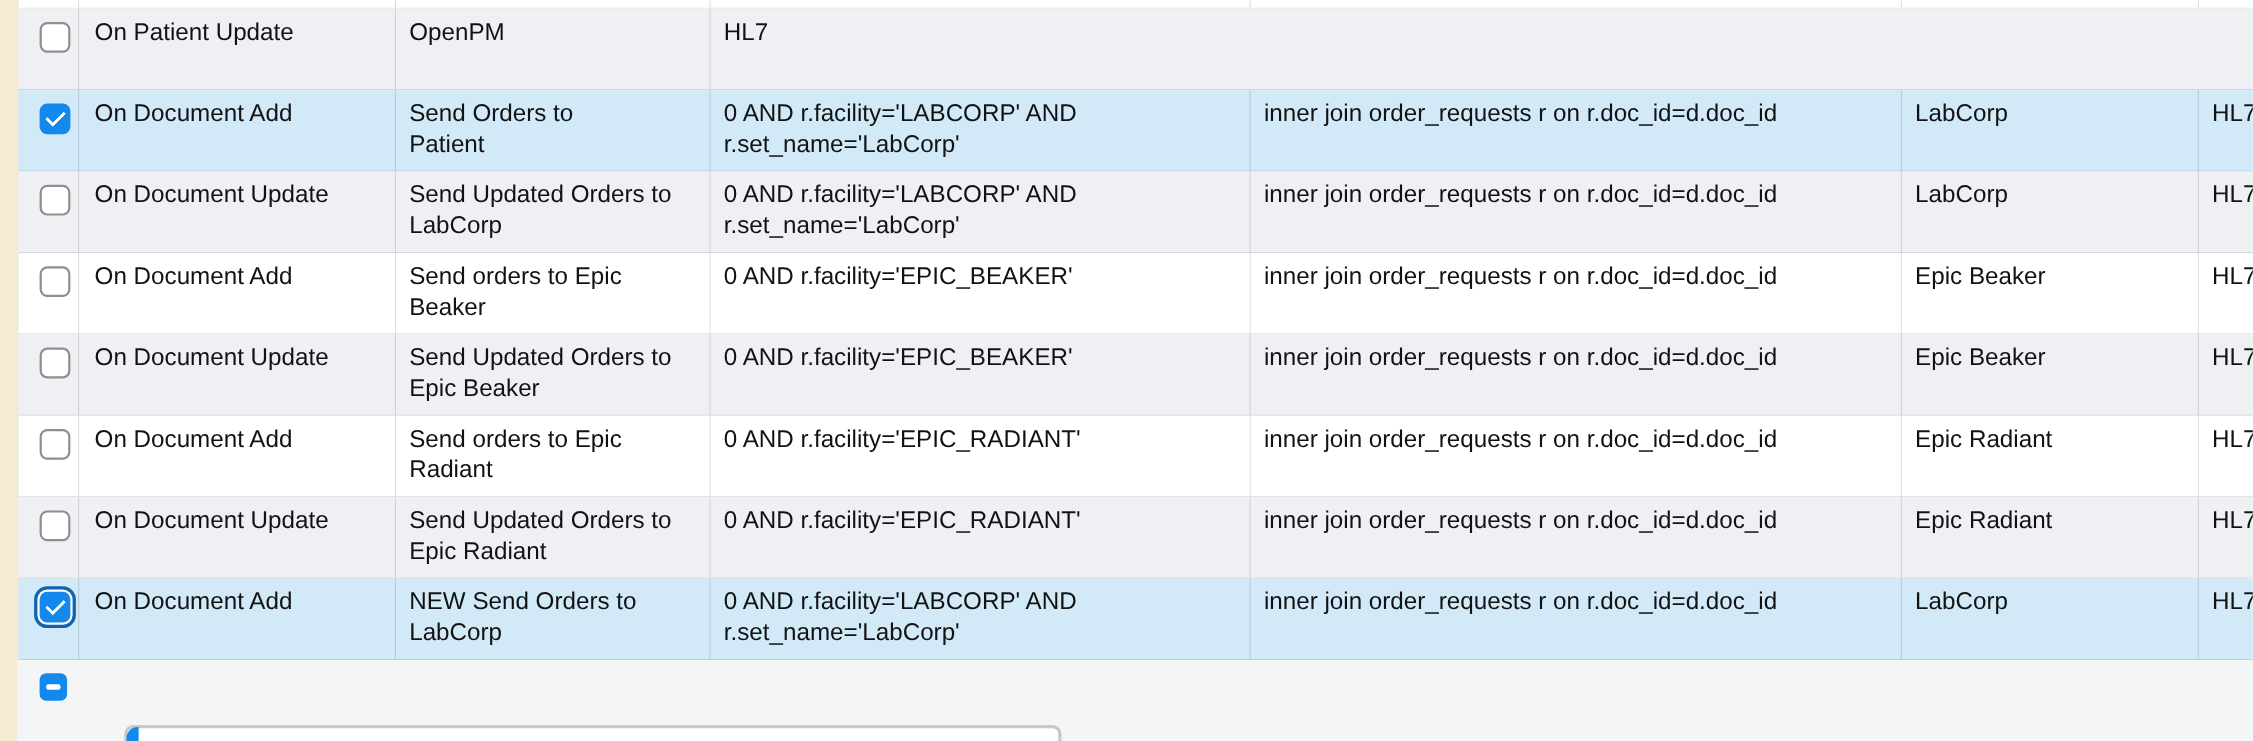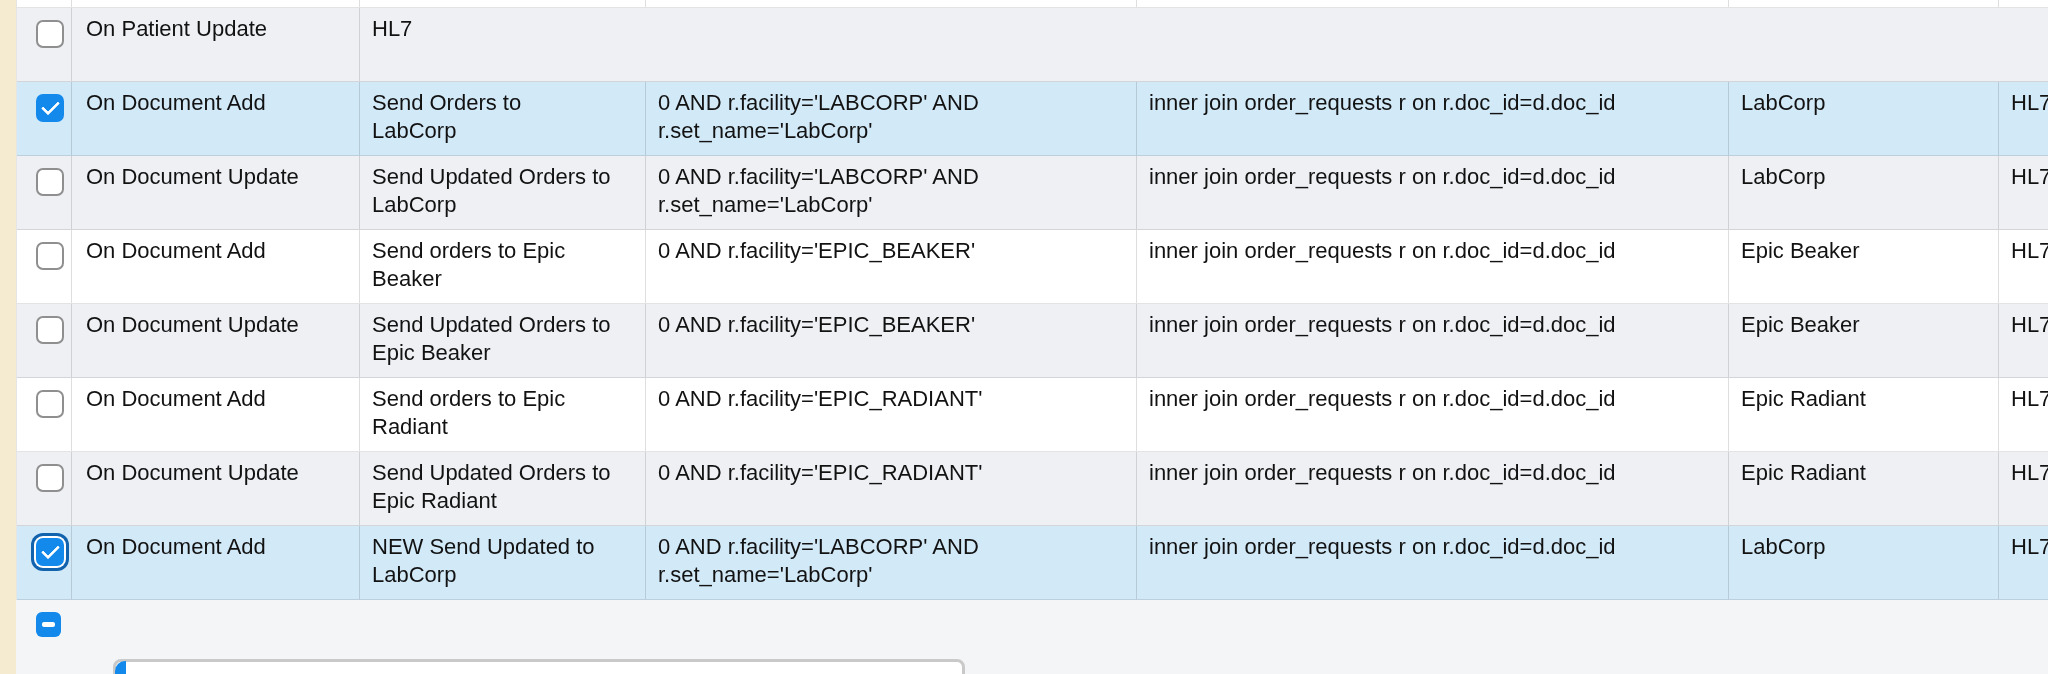--- a/index.html
+++ b/index.html
@@ -125,30 +125,31 @@
       <div class="cell c-join"></div>
       <div class="cell c-fac"></div>
       <div class="cell c-proto"></div>
     </div>
 
     <div class="row">
       <div class="cell c-check">
         <div class="checkbox"></div>
       </div>
       <div class="cell c-event">On Patient Update</div>
+      <div class="cell c-fac">OpenPM</div>
       <div class="cell c-proto">HL7</div>
     </div>
 
     <div class="row selected">
       <div class="cell c-check">
         <div class="checkbox checked"></div>
       </div>
       <div class="cell c-event">On Document Add</div>
       <div class="cell c-desc">Send Orders to
-LabCorp</div>
+Patient</div>
       <div class="cell c-cond">0 AND r.facility='LABCORP' AND
 r.set_name='LabCorp'</div>
       <div class="cell c-join">inner join order_requests r on r.doc_id=d.doc_id</div>
       <div class="cell c-fac">LabCorp</div>
       <div class="cell c-proto">HL7</div>
     </div>
 
     <div class="row">
       <div class="cell c-check">
         <div class="checkbox"></div>
@@ -213,21 +214,21 @@
       <div class="cell c-join">inner join order_requests r on r.doc_id=d.doc_id</div>
       <div class="cell c-fac">Epic Radiant</div>
       <div class="cell c-proto">HL7</div>
     </div>
 
     <div class="row selected">
       <div class="cell c-check">
         <div class="checkbox checked focused"></div>
       </div>
       <div class="cell c-event">On Document Add</div>
-      <div class="cell c-desc">NEW Send Updated to
+      <div class="cell c-desc">NEW Send Orders to
 LabCorp</div>
       <div class="cell c-cond">0 AND r.facility='LABCORP' AND
 r.set_name='LabCorp'</div>
       <div class="cell c-join">inner join order_requests r on r.doc_id=d.doc_id</div>
       <div class="cell c-fac">LabCorp</div>
       <div class="cell c-proto">HL7</div>
     </div>
   </div>
 
   <div class="footer">

